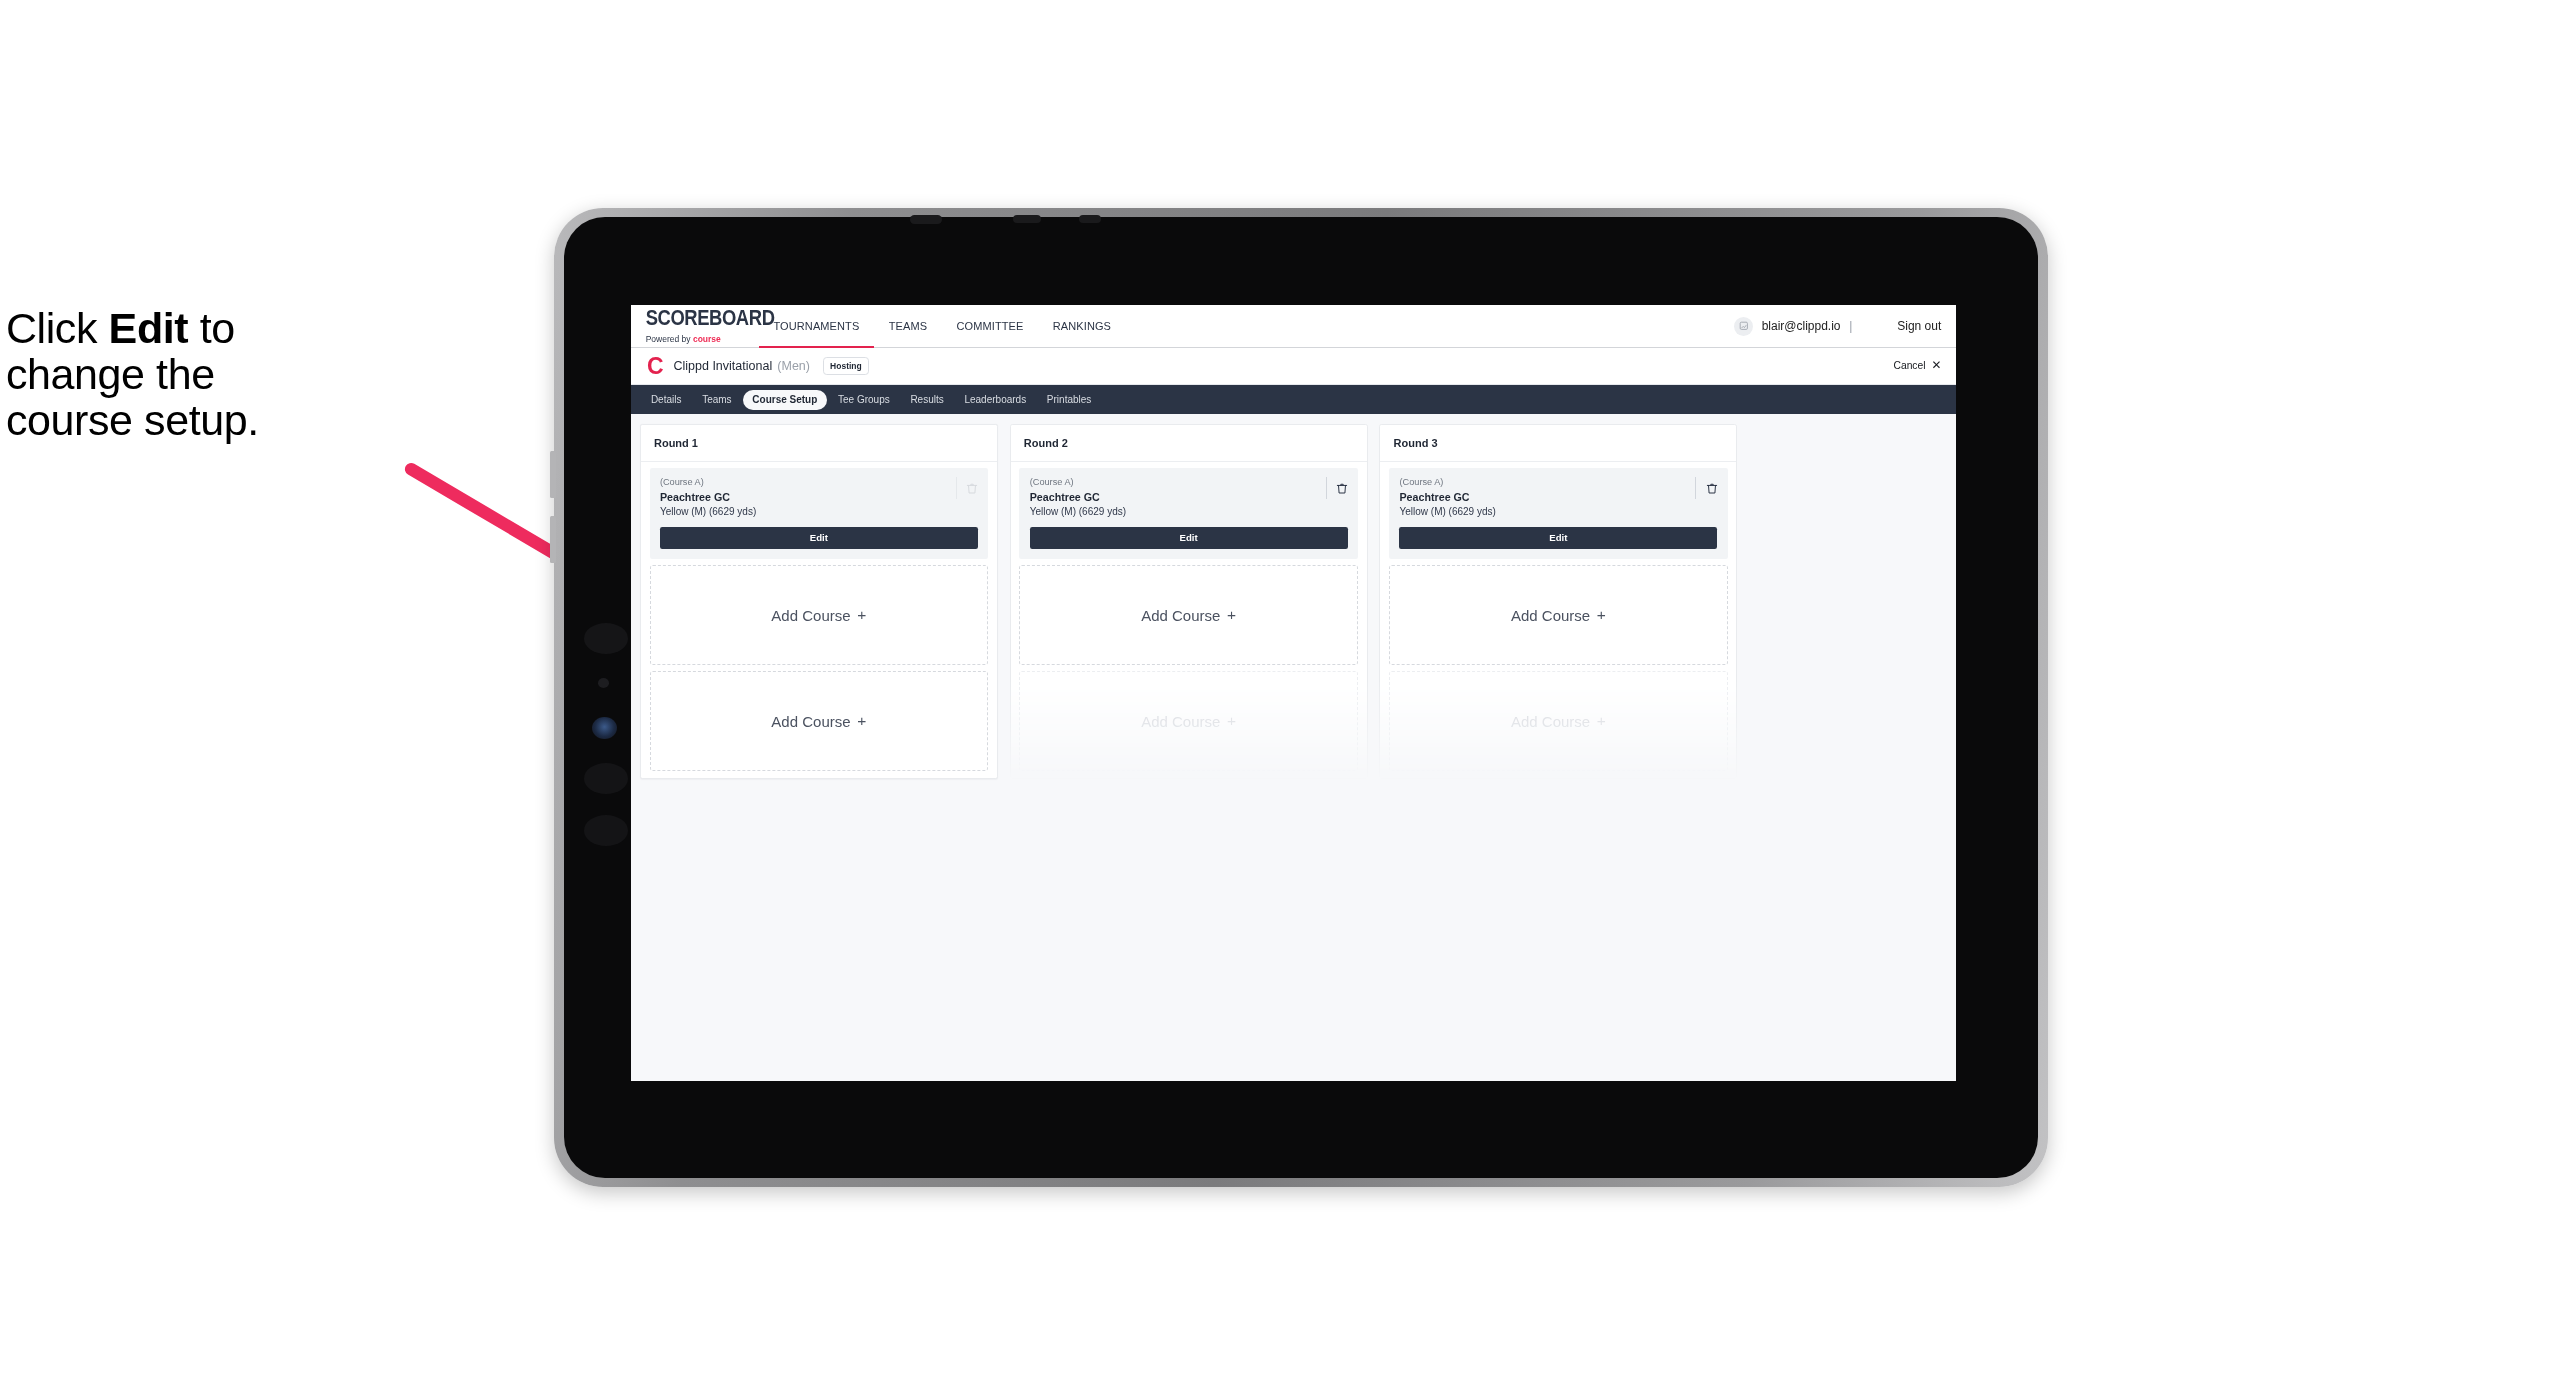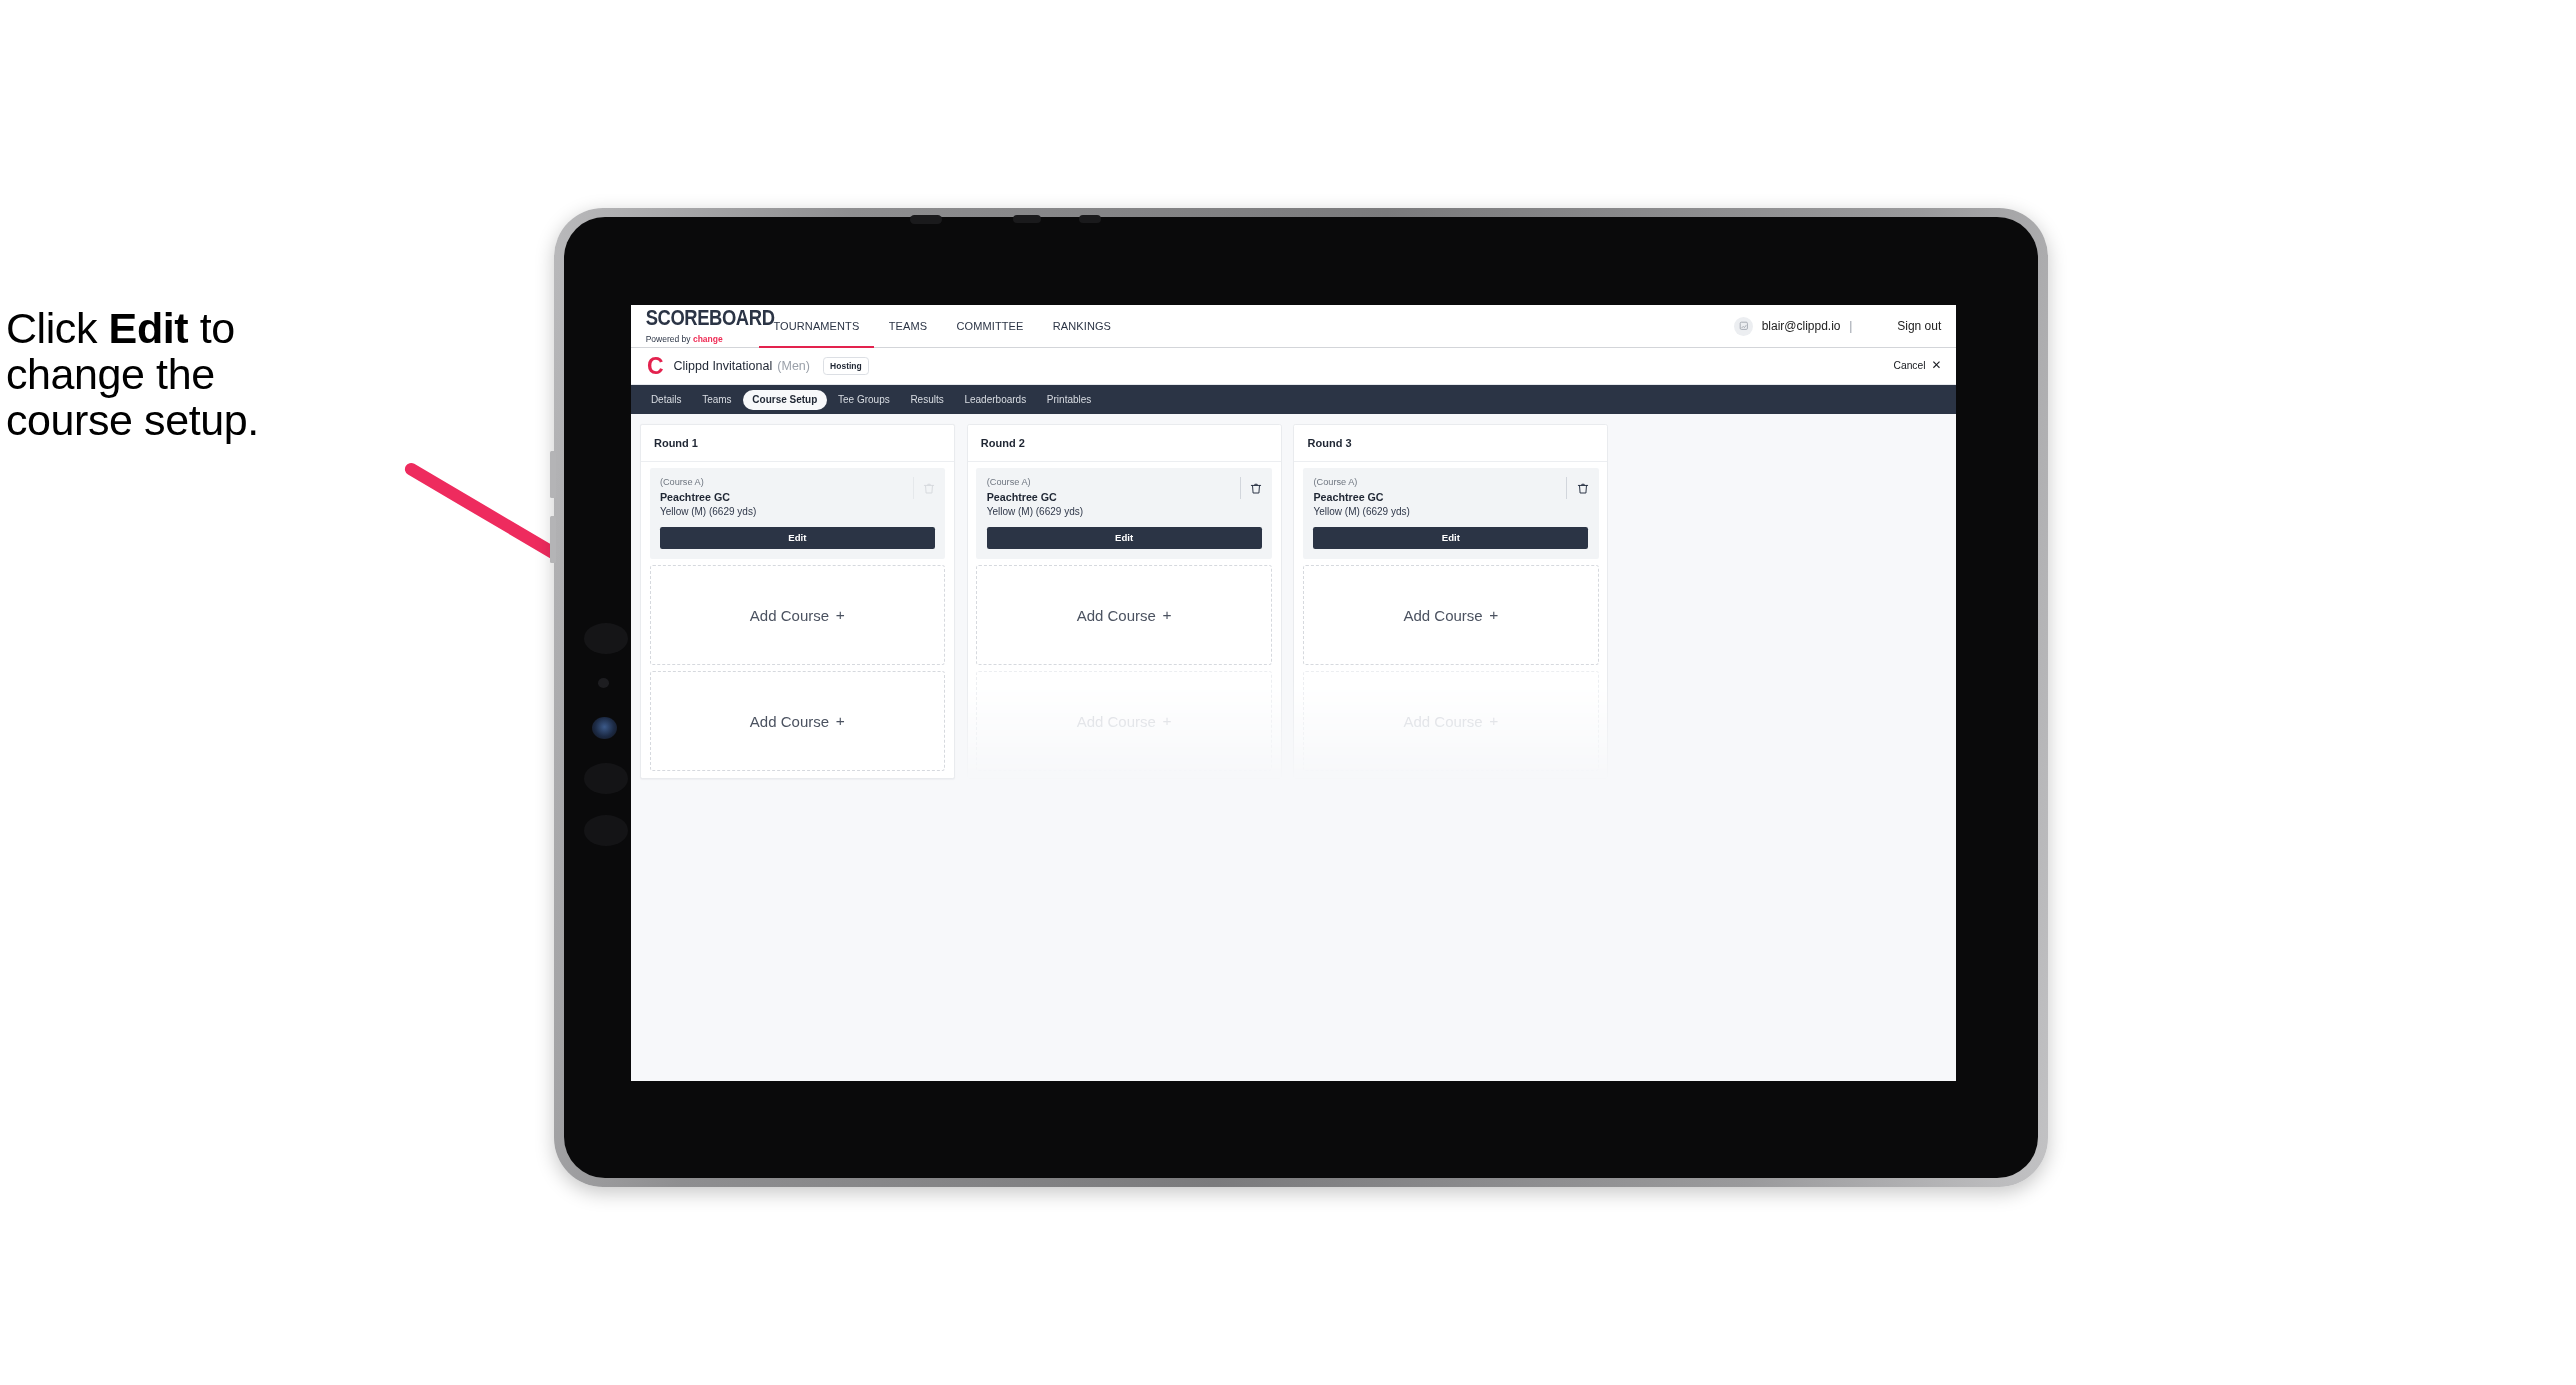--- a/index.html
+++ b/index.html
@@ -130,21 +130,21 @@
     padding: 0 9.6px; height: 20px; display:flex; align-items:center;
     font-size: 10px; color:#d9dde3; border-radius:3.7px; cursor:pointer; white-space:nowrap;
   }
   .tab.active { background:#f7f8fa; color:#1f2633; font-weight:700;border-radius:10px; }
 
   
   .content { padding: 10.3px 8.8px 0 8.8px; height: calc(100% - 109px); }
   .rounds { display:flex; align-items:flex-start; gap: 11.8px; }
 
   .round-col {
-    width: 315px;
+    width: 358px;
     background:#fff;
     border: 0.7px solid #e9ebee;
     border-radius: 2.2px;
     box-shadow: 0 0.7px 1.5px rgba(16,24,40,0.04);
     overflow:hidden;
     display:flex; flex-direction:column;
   }
   .round-head {
     height: 37px; display:flex; align-items:center; padding-left: 13.2px;
     font-size: 11px; font-weight:700; color:#1f2633;
@@ -217,21 +217,21 @@
       <div class="sensor dot-d"></div>
       <div class="sensor dot-e"></div>
     </div>
   </div>
 
   <div class="viewport">
 
     <div class="topnav">
       <div class="brand">
         <div class="brand-word">SCOREBOARD</div>
-        <div class="brand-sub"><span>Powered by </span><span class="pink">change</span></div>
+        <div class="brand-sub"><span>Powered by </span><span class="pink">course</span></div>
       </div>
       <div class="navlinks">
         <div class="navlink active">TOURNAMENTS</div>
         <div class="navlink">TEAMS</div>
         <div class="navlink">COMMITTEE</div>
         <div class="navlink">RANKINGS</div>
       </div>
       <div class="nav-right">
         <div class="avatar">
           <svg width="9.6" height="9.6" viewBox="0 0 16 16" fill="none" stroke="#9aa0a9" stroke-width="1.4">

